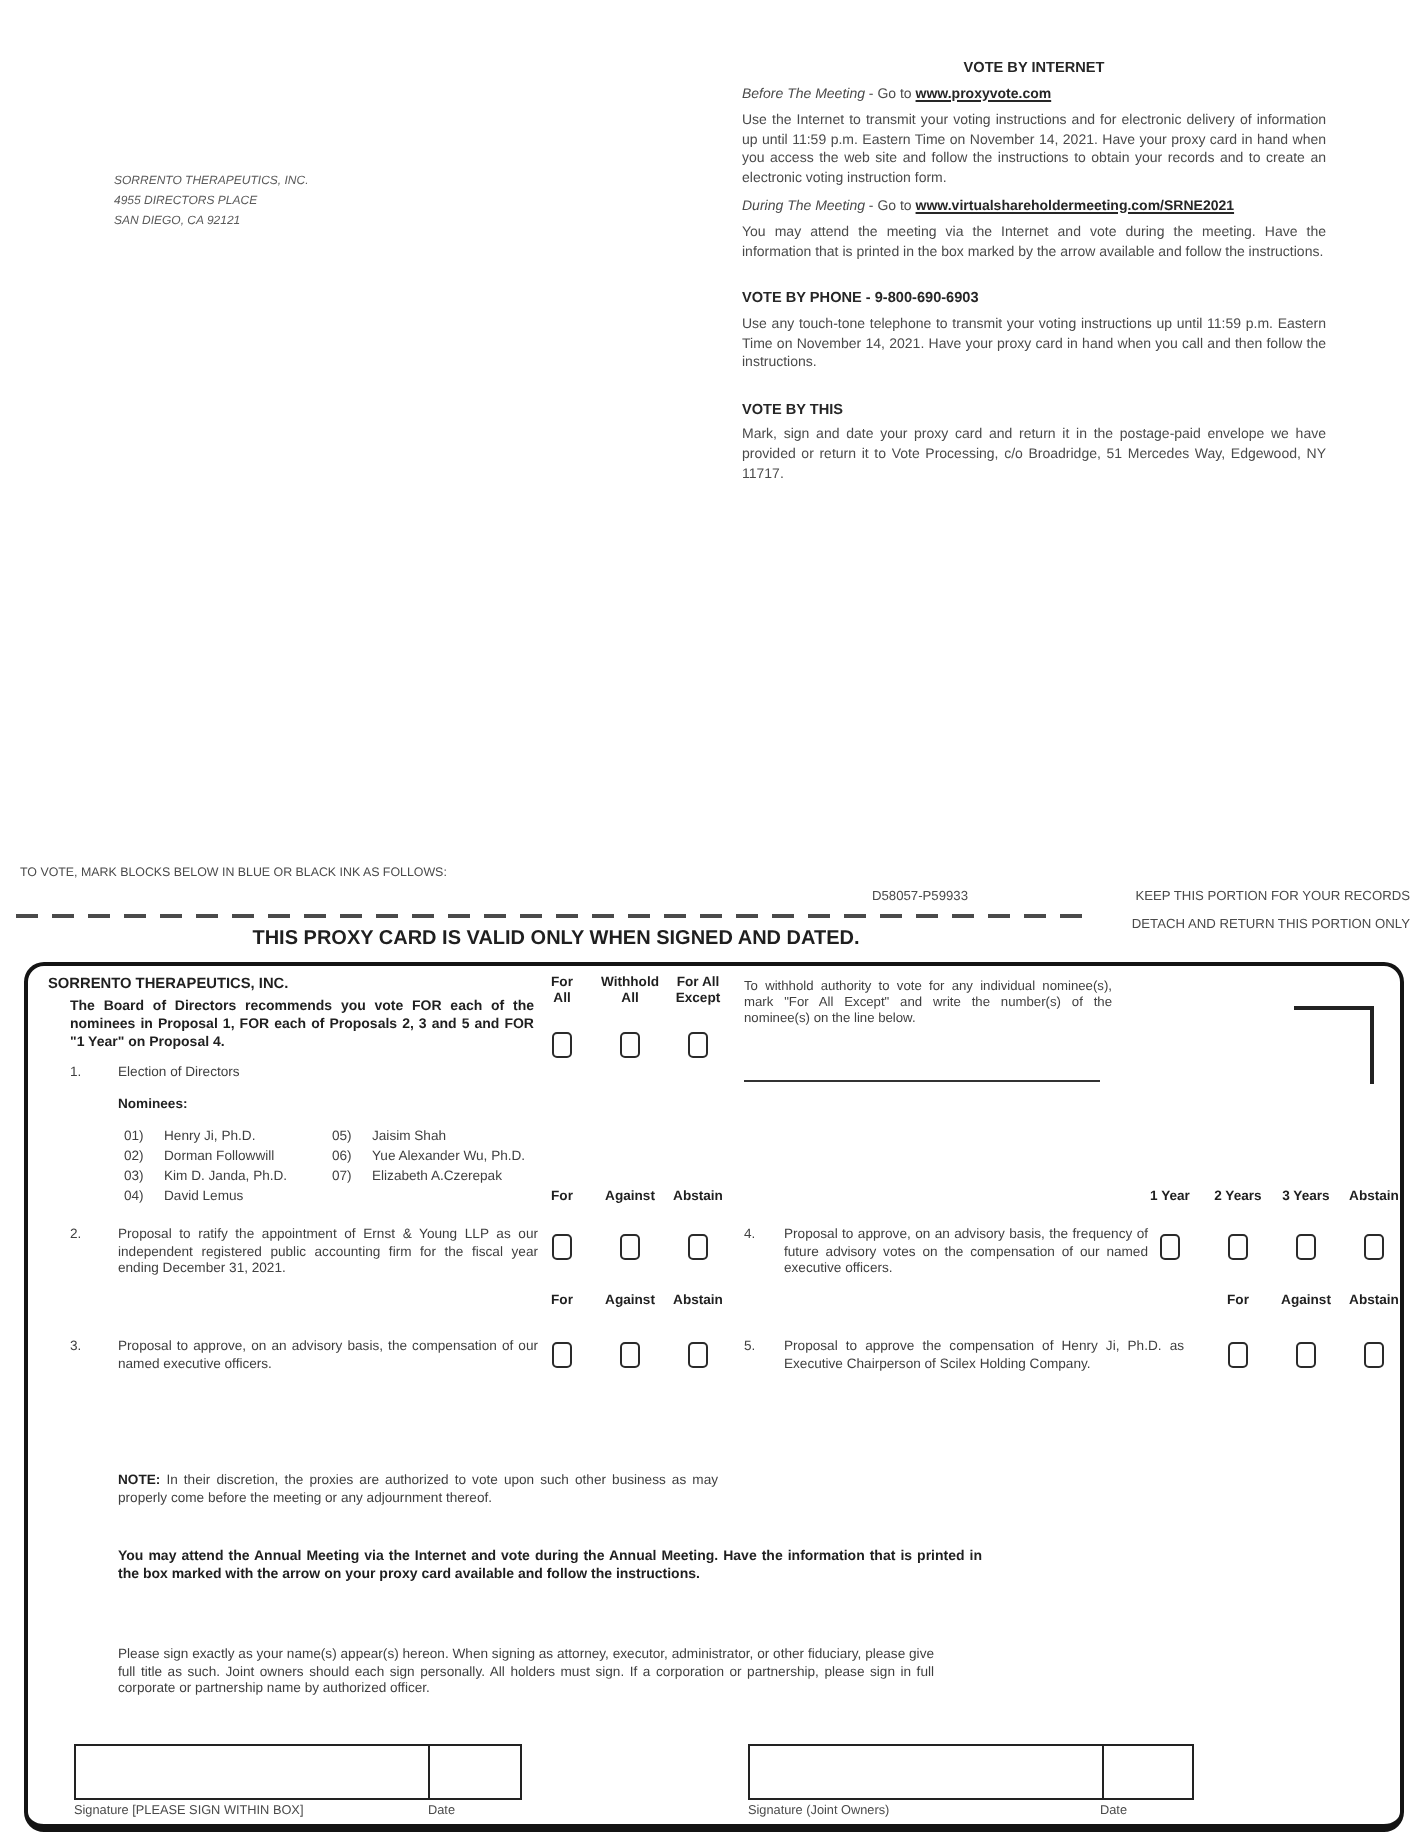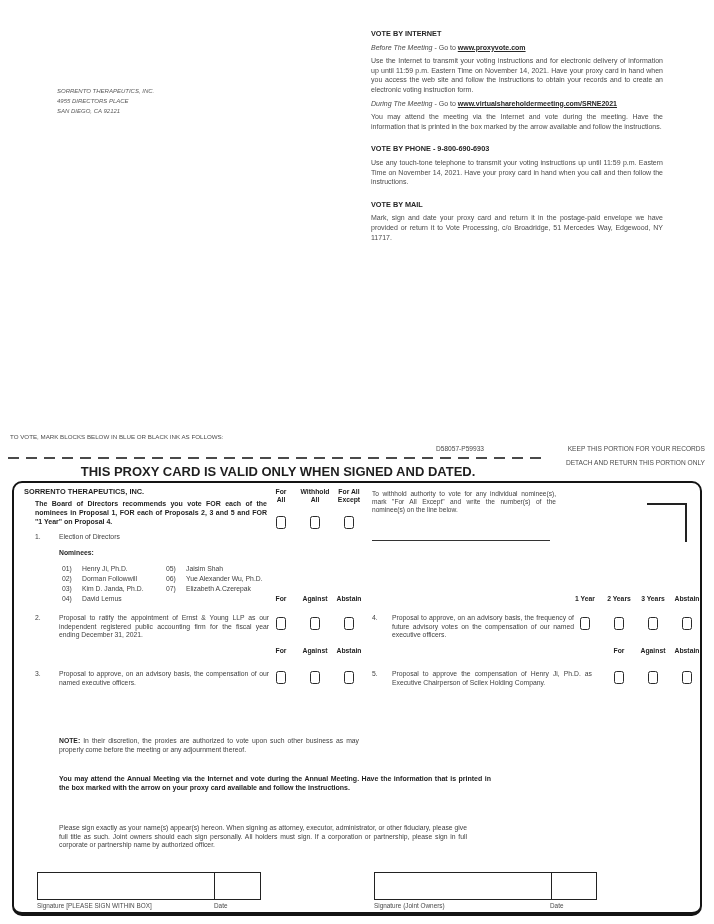--- a/index.html
+++ b/index.html
@@ -6,29 +6,29 @@
   body{
     width:714px;height:924px;position:relative;background:#ffffff;
     font-family:"Liberation Sans",sans-serif;color:#3f3f3f;
     -webkit-font-smoothing:antialiased;
   }
   .abs{position:absolute;}
   
   .addr{left:57px;top:86px;font-size:6px;font-style:italic;line-height:10px;color:#5a5a5a;}
   .vi{left:371px;top:29px;width:292px;font-size:7px;line-height:9.6px;color:#4a4a4a;}
   .vi .h{font-weight:bold;color:#262626;margin-top:13px;font-size:7.3px;}
-  .vi .h:first-child{margin-top:0;}
+  .vi .h:first-child{margin-top:0;text-align:center;}
   .vi p{margin:4px 0 0 0;text-align:justify;}
   .vi .line{margin-top:4px;}
   .it{font-style:italic;}
   .url{font-weight:bold;color:#262626;text-decoration:underline;}
   
   .tiny{font-size:6.2px;color:#4a4a4a;}
   .dash{height:2px;background:repeating-linear-gradient(to right,#4a4a4a 0 11px,transparent 11px 18px);}
-  .validline{font-weight:bold;color:#1f1f1f;font-size:13px;text-align:center;}
+  .validline{font-weight:bold;color:#1f1f1f;font-size:10px;text-align:center;}
   
   .card{
     left:12px;top:481px;width:686px;height:429px;
     border:2px solid #141414;border-bottom-width:4px;border-radius:10px;
     background:#fff;position:absolute;font-size:6.8px;line-height:8.6px;
   }
   .card .b{font-weight:bold;color:#1f1f1f;}
   .jus{text-align:justify;}
   .grid3{display:grid;grid-template-columns:repeat(3,34px);}
   .grid4{display:grid;grid-template-columns:repeat(4,34px);}
@@ -54,21 +54,21 @@
 </div>
 
 <div class="abs vi">
   <div class="h">VOTE BY INTERNET</div>
   <div class="line"><span class="it">Before The Meeting</span><span> - Go to </span><span class="url">www.proxyvote.com</span></div>
   <p>Use the Internet to transmit your voting instructions and for electronic delivery of information up until 11:59 p.m. Eastern Time on November 14, 2021. Have your proxy card in hand when you access the web site and follow the instructions to obtain your records and to create an electronic voting instruction form.</p>
   <div class="line"><span class="it">During The Meeting</span><span> - Go to </span><span class="url">www.virtualshareholdermeeting.com/SRNE2021</span></div>
   <p>You may attend the meeting via the Internet and vote during the meeting. Have the information that is printed in the box marked by the arrow available and follow the instructions.</p>
   <div class="h">VOTE BY PHONE - 9-800-690-6903</div>
   <p>Use any touch-tone telephone to transmit your voting instructions up until 11:59 p.m. Eastern Time on November 14, 2021. Have your proxy card in hand when you call and then follow the instructions.</p>
-  <div class="h">VOTE BY MAIL</div>
+  <div class="h">VOTE BY THIS</div>
   <p>Mark, sign and date your proxy card and return it in the postage-paid envelope we have provided or return it to Vote Processing, c/o Broadridge, 51 Mercedes Way, Edgewood, NY 11717.</p>
 </div>
 
 <div class="abs tiny" style="left:10px;top:433px;">TO VOTE, MARK BLOCKS BELOW IN BLUE OR BLACK INK AS FOLLOWS:</div>
 <div class="abs tiny" style="left:380px;top:445px;width:160px;text-align:center;font-size:6.6px;">D58057-P59933</div>
 <div class="abs tiny" style="right:9px;top:445px;font-size:6.6px;">KEEP THIS PORTION FOR YOUR RECORDS</div>
 <div class="abs dash" style="left:8px;top:457px;width:540px;"></div>
 <div class="abs tiny" style="right:9px;top:459px;font-size:6.6px;">DETACH AND RETURN THIS PORTION ONLY</div>
 <div class="abs validline" style="left:8px;top:464px;width:540px;">THIS PROXY CARD IS VALID ONLY WHEN SIGNED AND DATED.</div>
 

